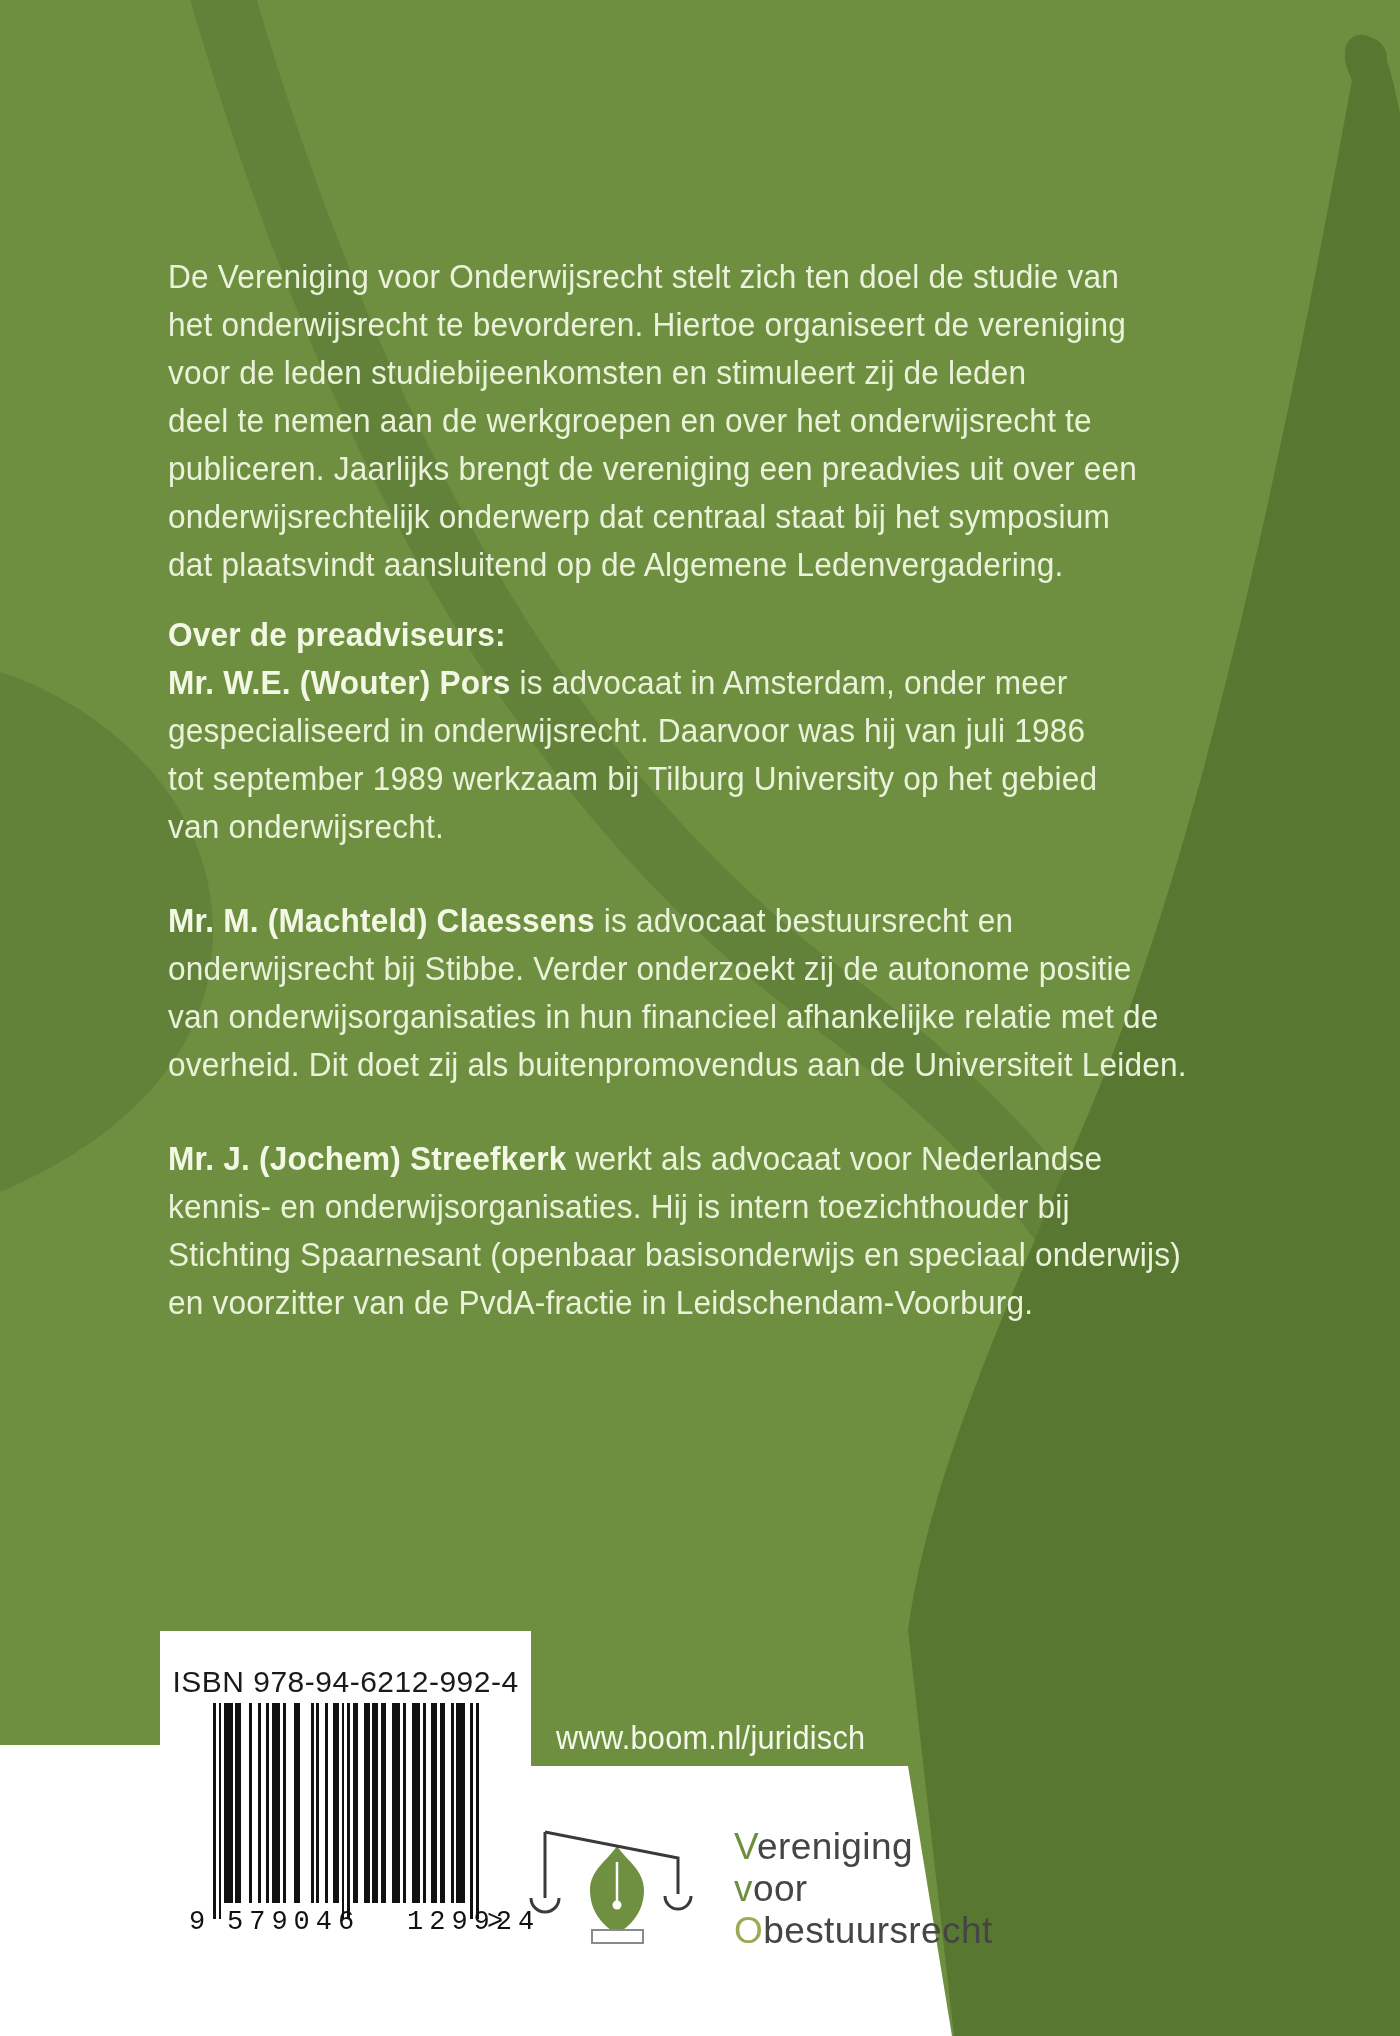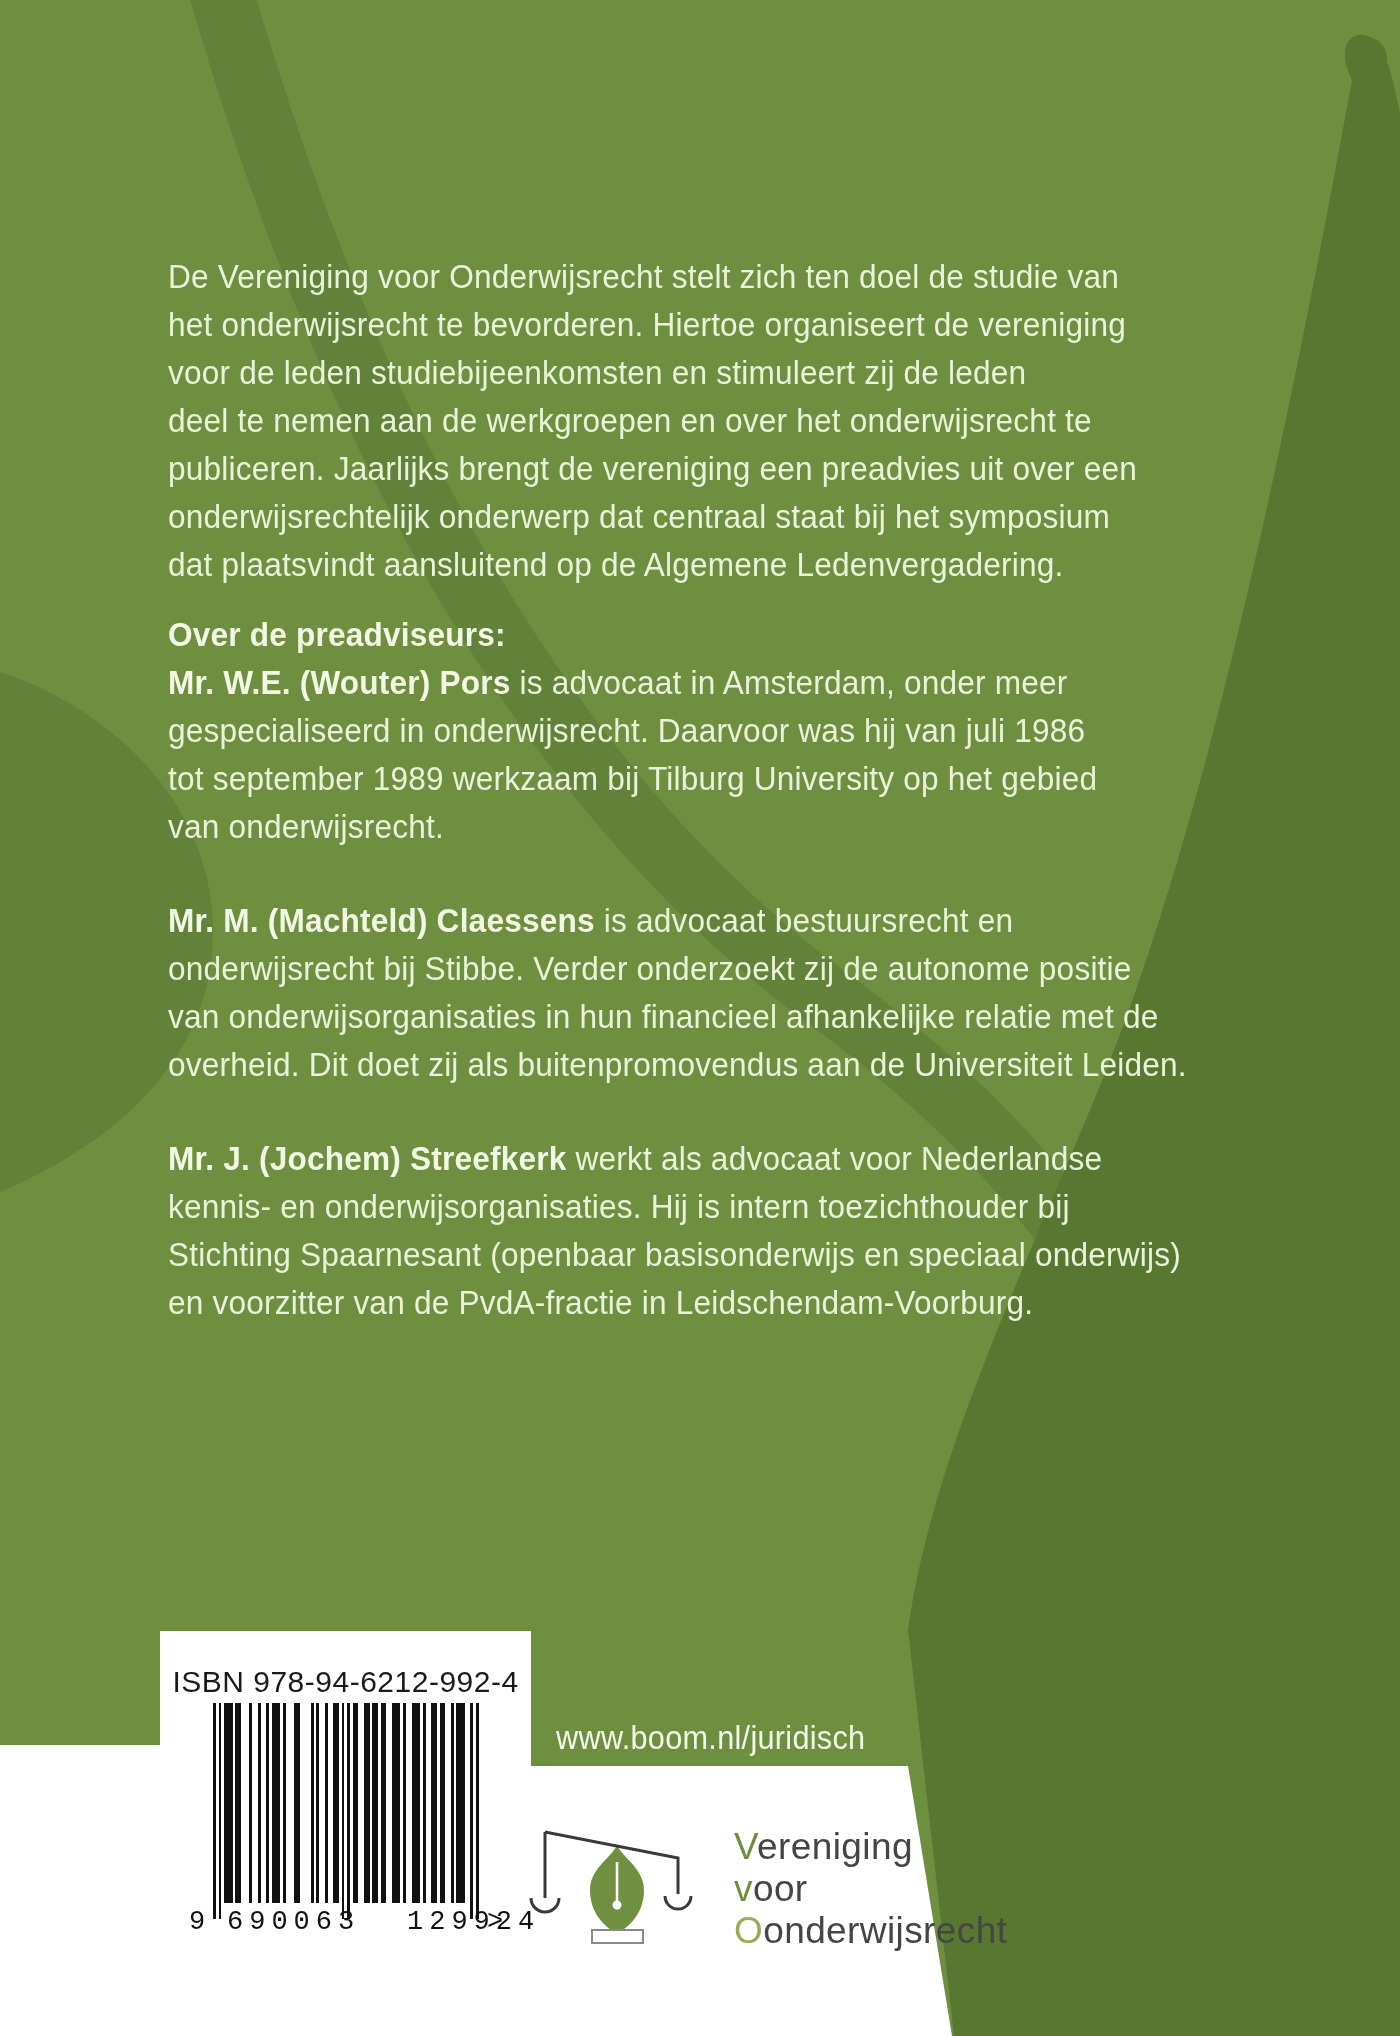--- a/index.html
+++ b/index.html
@@ -198,21 +198,21 @@
           <div class="bc-m bar"></div>
           <div class="bc-m bar"></div>
           <div class="bc-m bar"></div>
           <div class="bc-m"></div>
           <div class="bc-m"></div>
           <div class="bc-m bar guard"></div>
           <div class="bc-m guard"></div>
           <div class="bc-m bar guard"></div>
         </div>
       <span class="bc-digit" style="left:-24px;">9</span>
-      <span class="bc-digit" style="left:14px;">690063</span>
+      <span class="bc-digit" style="left:14px;">579046</span>
       <span class="bc-digit" style="left:146px;margin-left:48px;">129924</span>
       <span class="bc-digit" style="left:274px;letter-spacing:0;">&gt;</span>
     </div>
   </div>
 
   <div id="site-url" class="condensed">www.boom.nl/juridisch</div>
 
   <svg id="logo-icon" width="172" height="132" viewBox="0 0 172 132">
     <path d="M89,28 C98,42 116,52 116,72 C116,94 103,106 95,112 L83,112
              C75,106 62,94 62,72 C62,52 80,42 89,28 Z" fill="#6E9040"></path>
@@ -221,16 +221,16 @@
     <rect x="64" y="112" width="51" height="13" fill="#FFFFFF" stroke="#8a8a8a" stroke-width="2"></rect>
     <polyline points="17,14 150,40 150,76" fill="none" stroke="#3a3a38" stroke-width="3"></polyline>
     <line x1="17" y1="14" x2="17" y2="80" stroke="#3a3a38" stroke-width="3"></line>
     <path d="M3,80 A14,14 0 0 0 31,80" fill="none" stroke="#3a3a38" stroke-width="3"></path>
     <path d="M137,78 A13,13 0 0 0 163,78" fill="none" stroke="#3a3a38" stroke-width="3"></path>
   </svg>
 
   <div id="logo-text">
     <div class="ln"><span class="init-green">V</span><span>ereniging</span></div>
     <div class="ln"><span class="init-green">v</span><span>oor</span></div>
-    <div class="ln"><span class="init-light">O</span><span>onderwijsrecht</span></div>
+    <div class="ln"><span class="init-light">O</span><span>bestuursrecht</span></div>
   </div>
 
 </div>
 
 </body></html>

